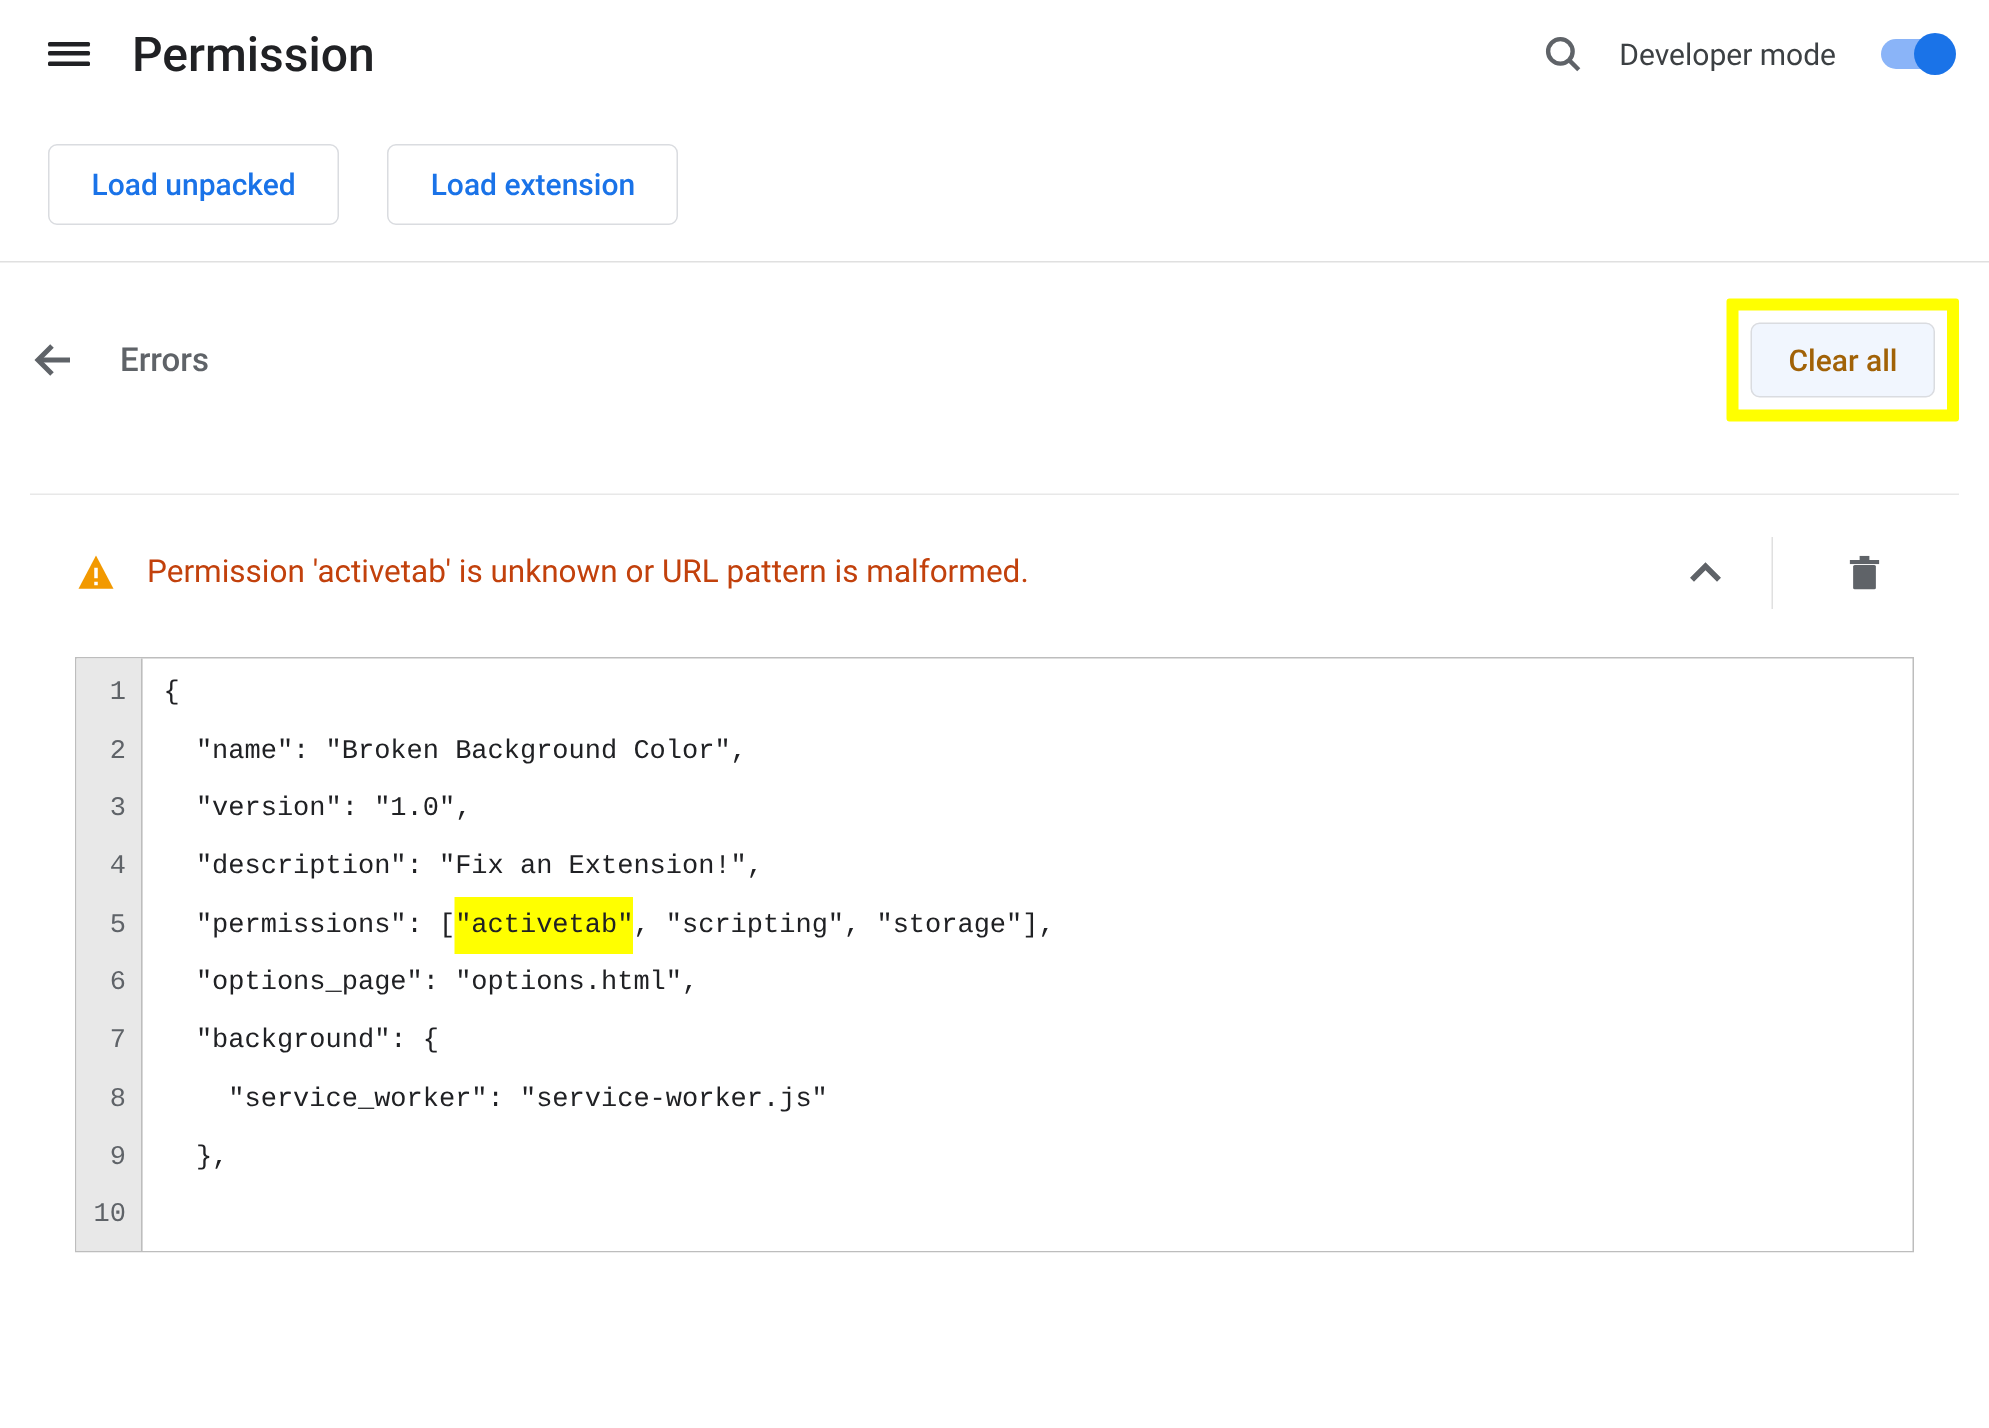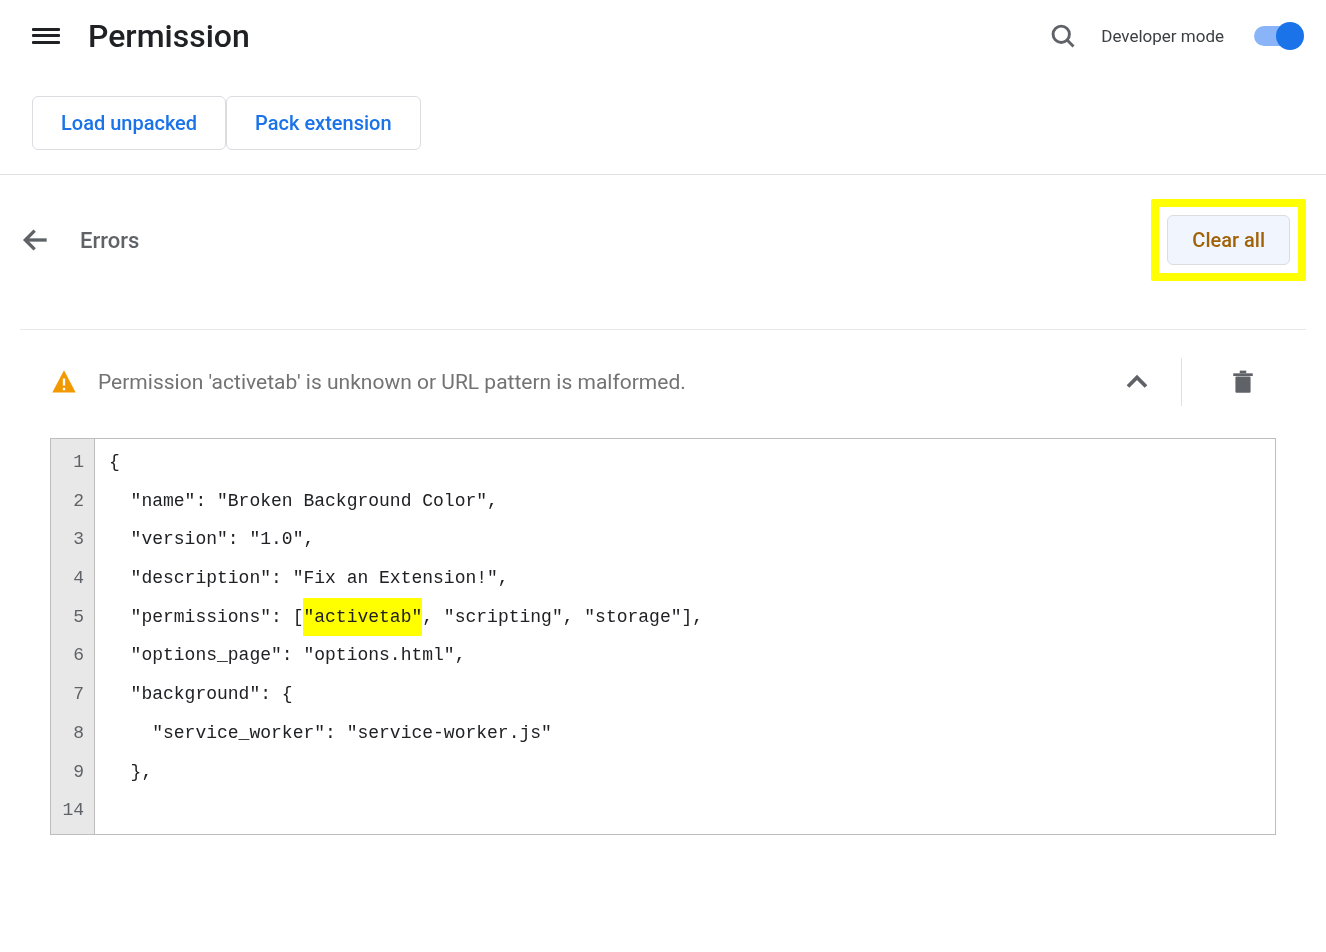--- a/index.html
+++ b/index.html
@@ -40,21 +40,21 @@
       color: #202124;
       flex: 1;
     }
     .search-icon {
       width: 28px;
       height: 28px;
       margin-right: 24px;
       cursor: pointer;
     }
     .dev-mode-label {
-      font-size: 17px;
+      font-size: 20px;
       color: #3c4043;
       margin-right: 30px;
     }
     .toggle {
       position: relative;
       width: 48px;
       height: 20px;
       background: #8ab4f8;
       border-radius: 10px;
       cursor: pointer;
@@ -63,20 +63,21 @@
       position: absolute;
       right: -2px;
       top: -4px;
       width: 28px;
       height: 28px;
       background: #1a73e8;
       border-radius: 50%;
     }
     .toolbar {
       display: flex;
+      gap: 32px;
       padding: 24px 32px;
       border-bottom: 1px solid #e0e0e0;
     }
     .btn {
       border: 1px solid #dadce0;
       border-radius: 6px;
       background: #fff;
       color: #1a73e8;
       font-size: 20px;
       font-weight: 500;
@@ -132,21 +133,21 @@
       padding: 4px 0;
     }
     .warning-icon {
       width: 28px;
       height: 28px;
       margin-right: 20px;
       color: #f29900;
     }
     .error-message {
       font-size: 21px;
-      color: #737373;
+      color: #c2410c;
       flex: 1;
     }
     .collapse-icon {
       width: 36px;
       height: 36px;
       color: #5f6368;
       cursor: pointer;
       margin-right: 26px;
     }
     .vert-divider {
@@ -215,21 +216,21 @@
     <line x1="21" y1="21" x2="15.5" y2="15.5"></line>
   </svg>
   <span class="dev-mode-label">Developer mode</span>
   <div class="toggle">
     <div class="toggle-thumb"></div>
   </div>
 </div>
 
 <div class="toolbar">
   <button class="btn">Load unpacked</button>
-  <button class="btn">Pack extension</button>
+  <button class="btn">Load extension</button>
 </div>
 
 <div class="errors-bar">
   <svg class="back-arrow" viewBox="0 0 24 24" fill="none" stroke="currentColor" stroke-width="2.5">
     <line x1="20" y1="12" x2="4" y2="12"></line>
     <polyline points="11,5 4,12 11,19"></polyline>
   </svg>
   <div class="errors-title">Errors</div>
   <div class="highlight-box">
     <button class="clear-all-btn">Clear all</button>
@@ -261,17 +262,17 @@
     <div class="gutter" id="gutter">
         <div>1</div>
         <div>2</div>
         <div>3</div>
         <div>4</div>
         <div>5</div>
         <div>6</div>
         <div>7</div>
         <div>8</div>
         <div>9</div>
-        <div>14</div>
+        <div>10</div>
       </div>
     <div class="code-content" id="code"><div>{</div><div>  "name": "Broken Background Color",</div><div>  "version": "1.0",</div><div>  "description": "Fix an Extension!",</div><div>  "permissions": [<span class="hl">"activetab"</span>, "scripting", "storage"],</div><div>  "options_page": "options.html",</div><div>  "background": {</div><div>    "service_worker": "service-worker.js"</div><div>  },</div><div></div></div>
   </div>
 </div>
 
 </body></html>

